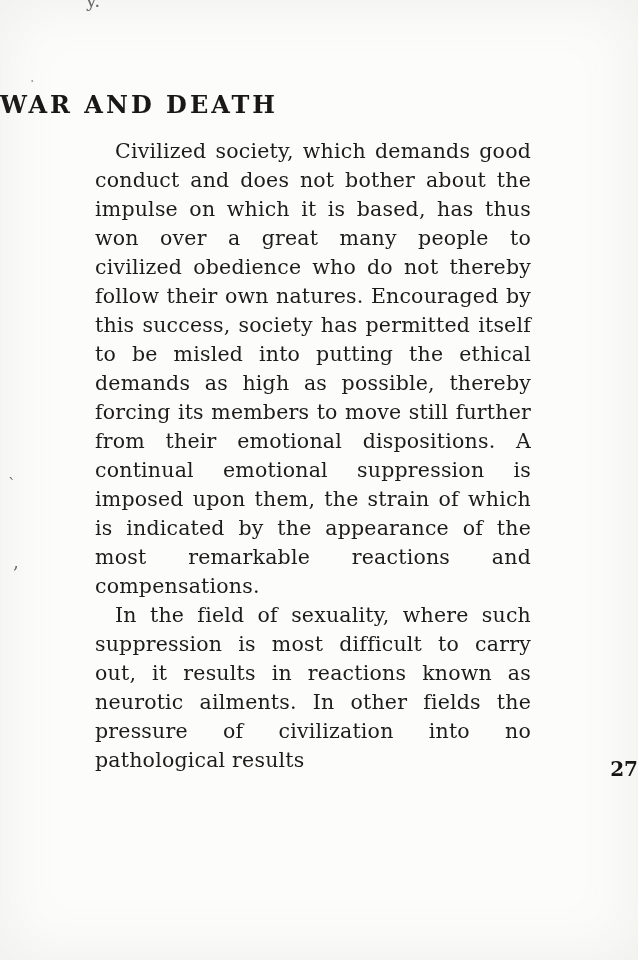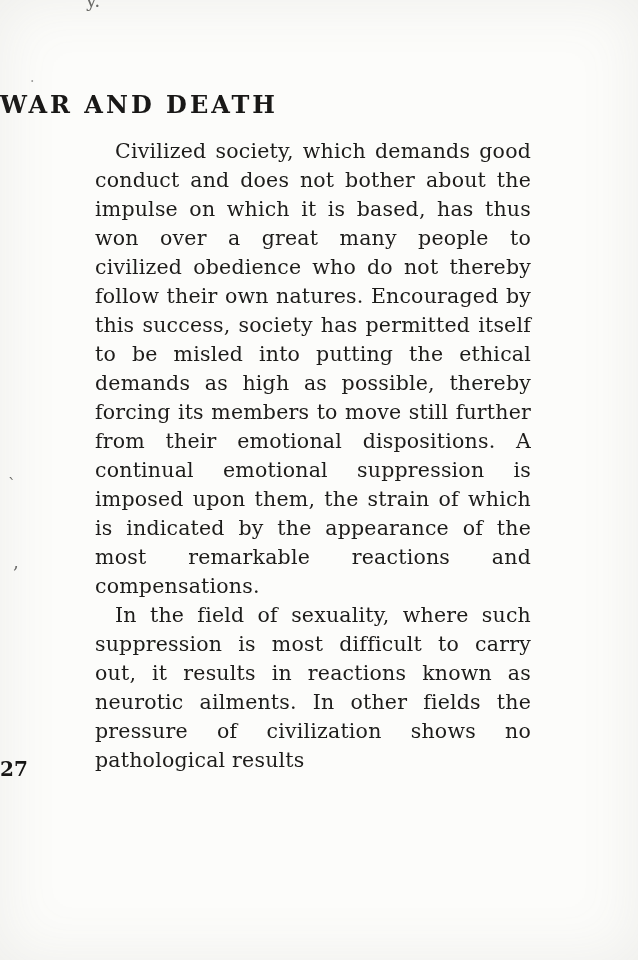--- a/index.html
+++ b/index.html
@@ -49,21 +49,21 @@
   }
   .body-text p {
     margin: 0;
     text-indent: 20px;
   }
   .page-number {
     position: absolute;
     top: 757px;
     left: 0;
     right: 0;
-    text-align: left;
+    text-align: right;
     font-size: 20px;
     font-weight: 700;
     color: #141312;
   }
   .artifact {
     position: absolute;
     color: #3a3a38;
     font-size: 16px;
     line-height: 1;
     opacity: 0.75;
@@ -95,21 +95,21 @@
 <div class="scan-page">
 
   <span class="artifact artifact-top">y.</span>
 
   <span class="artifact artifact-left-3">.</span>
 
   <div class="page-title">WAR AND DEATH</div>
 
   <div class="body-text">
     <p>Civilized society, which demands good conduct and does not bother about the impulse on which it is based, has thus won over a great many people to civilized obedience who do not thereby follow their own natures. Encouraged by this success, society has permitted itself to be misled into putting the ethical demands as high as possible, thereby forcing its members to move still further from their emotional dispositions. A continual emotional suppression is imposed upon them, the strain of which is indicated by the appearance of the most remarkable reactions and compensations.</p>
-    <p>In the field of sexuality, where such suppression is most difficult to carry out, it results in reactions known as neurotic ailments. In other fields the pressure of civilization shows no pathological results</p>
+    <p>In the field of sexuality, where such suppression is most difficult to carry out, it results in reactions known as neurotic ailments. In other fields the pressure of civilization into no pathological results</p>
   </div>
 
   <span class="artifact artifact-left-1">`</span>
 
   <span class="artifact artifact-left-2">‚</span>
 
   <div class="page-number">27</div>
 
 </div>
 

